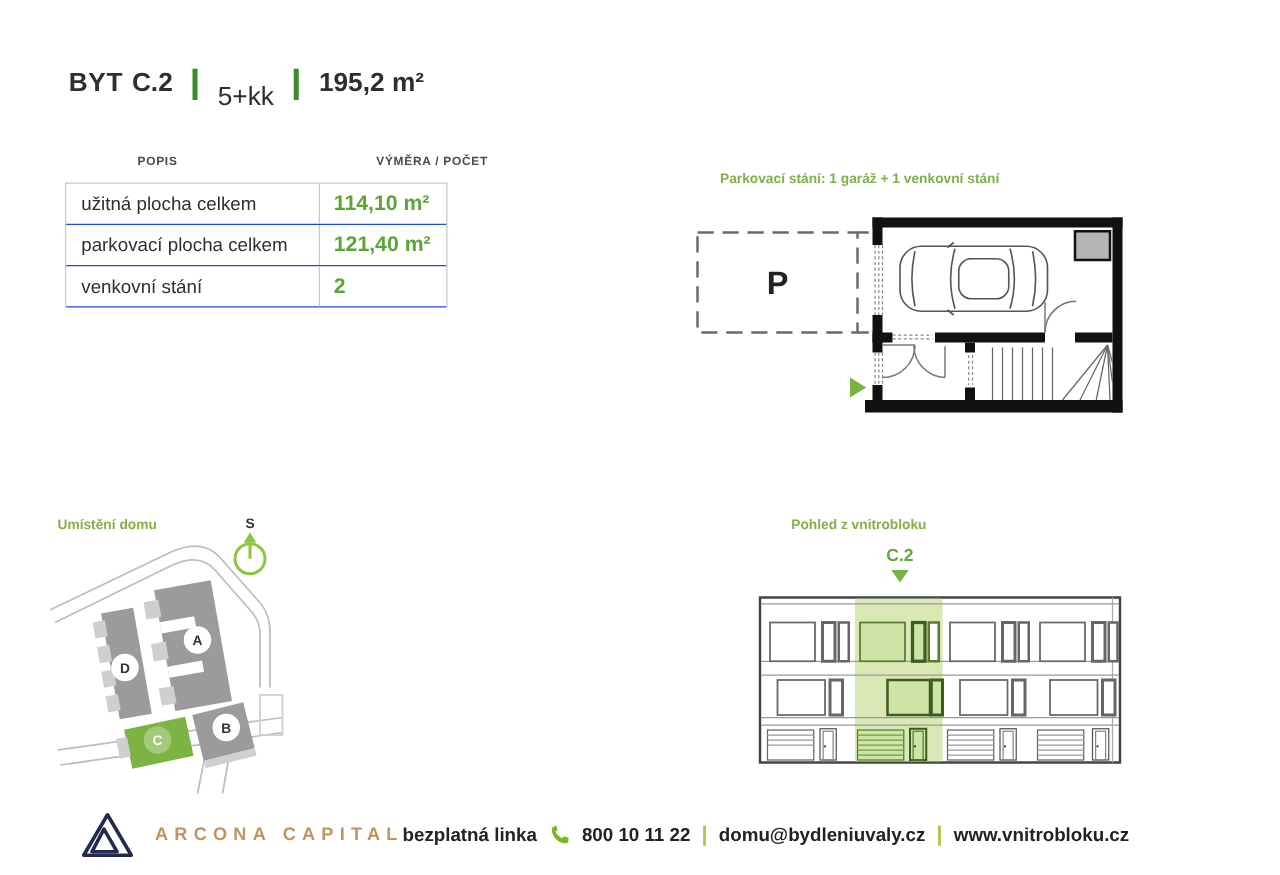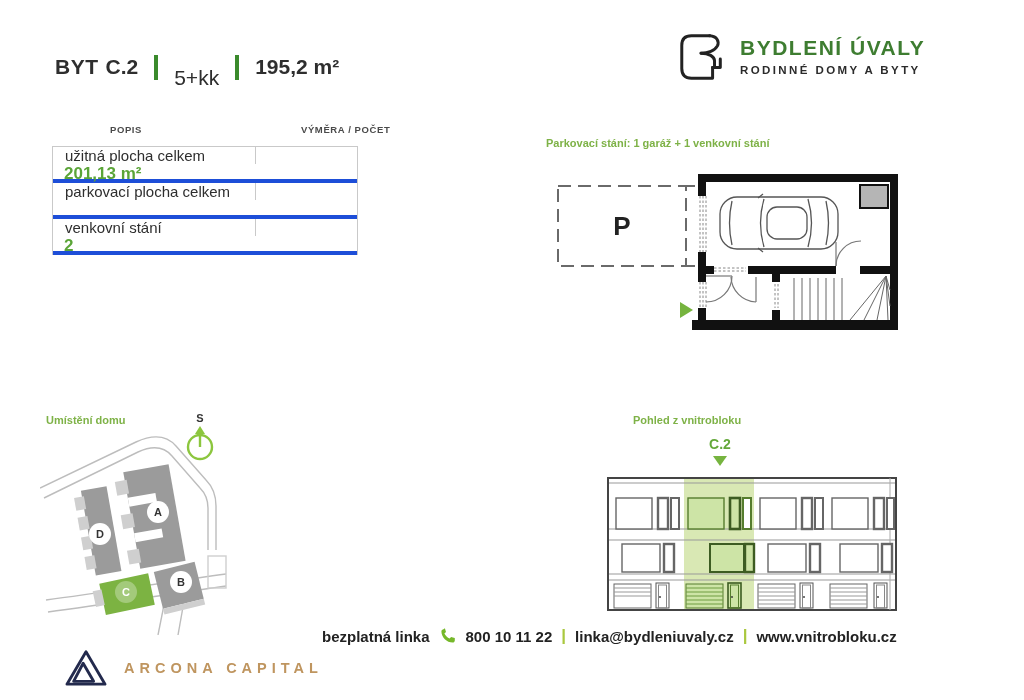--- a/index.html
+++ b/index.html
@@ -17,94 +17,81 @@
   .brand{position:absolute;left:676px;top:30px;display:flex;align-items:flex-start;}
   .brand-text{margin-left:12px;padding-top:6px;}
   .brand-name{color:#3e7d31;font-weight:800;font-size:21px;letter-spacing:1.5px;}
   .brand-tagline{color:#2b2b2b;font-weight:700;font-size:11.5px;letter-spacing:2.4px;margin-top:4px;}
 
   
   .tbl-headers{position:absolute;left:62px;top:124px;width:294px;display:flex;
                font-size:9.5px;font-weight:700;letter-spacing:.6px;color:#4a4a4a;margin-left:48px;}
   .tbl-h2{position:absolute;left:191px;}
   .spec-table{position:absolute;left:52px;top:146px;width:304px;border:1px solid #c9c9c9;border-bottom:none;}
-  .spec-row{display:flex;height:32px;border-bottom:4px solid #1d4ed8;flex-direction:column;}
+  .spec-row{display:flex;height:32px;border-bottom:1px solid #1d4ed8;}
   .spec-label{width:190px;border-right:1px solid #c9c9c9;display:flex;align-items:center;
               padding-left:12px;font-size:15px;color:#2e2e2e;}
   .spec-value{flex:1;display:flex;align-items:center;padding-left:11px;
               font-size:17px;font-weight:800;color:#5ba538;}
 
   
   .sec-label{position:absolute;font-size:11px;font-weight:700;color:#7eb247;}
 
   
   .unit-marker{position:absolute;left:695px;top:436px;width:50px;text-align:center;
                color:#64a83a;font-weight:800;font-size:14px;}
   .unit-marker-tri{position:absolute;left:713px;top:456px;width:0;height:0;
                border-left:7px solid transparent;border-right:7px solid transparent;
                border-top:10px solid #76b43f;}
 
   
   .arcona{position:absolute;left:64px;top:648px;display:flex;align-items:center;}
   .arcona-name{margin-left:16px;color:#bf955f;font-weight:700;font-size:14.5px;letter-spacing:5px;}
-  .contact-row{position:absolute;left:322px;top:626px;display:flex;align-items:center;gap:9px;
+  .contact-row{position:absolute;left:322px;top:658px;display:flex;align-items:center;gap:9px;
                font-size:15px;font-weight:700;color:#222;white-space:nowrap;}
   .contact-sep{color:#aac83f;font-weight:700;font-size:17px;}
   .phone-icon{width:16px;height:16px;margin:0 1px;}
 
   svg text{font-family:"Liberation Sans",sans-serif;}
 </style>
 </head>
 <body>
 
 <div class="page">
 
   <div class="title-row">
     <span class="title-byt">BYT</span>
     <span class="title-unit">C.2</span>
     <span class="title-sep"></span>
     <span class="title-layout">5+kk</span>
     <span class="title-sep"></span>
     <span class="title-area">195,2 m²</span>
   </div>
 
-  <div class="brand">
-    <svg width="52" height="54" viewBox="0 0 54 54">
-      <g fill="none" stroke="#222" stroke-width="3.1" stroke-linecap="round" stroke-linejoin="round">
-        <path d="M35,5 H16 Q6,5 6,15 V39 Q6,49 16,49 H38 V38"></path>
-        <path d="M35,5 C43,5.5 45,11 43,15.5 C40.5,20.5 33,23 26,23"></path>
-        <path d="M26,23 C34,23 40,26.5 40,31 V37"></path>
-        <path d="M38,38 H46 V29"></path>
-      </g>
-    </svg>
-    <div class="brand-text">
-      <div class="brand-name">BYDLENÍ ÚVALY</div>
-      <div class="brand-tagline">RODINNÉ DOMY A BYTY</div>
-    </div>
-  </div>
 
   <div class="tbl-headers">
     <span>POPIS</span>
     <span class="tbl-h2">VÝMĚRA / POČET</span>
   </div>
   <div class="spec-table">
     <div class="spec-row">
       <div class="spec-label">užitná plocha celkem</div>
-      <div class="spec-value">201,13 m²</div>
+      <div class="spec-value">114,10 m²</div>
     </div>
     <div class="spec-row">
       <div class="spec-label">parkovací plocha celkem</div>
+      <div class="spec-value">121,40 m²</div>
     </div>
     <div class="spec-row">
       <div class="spec-label">venkovní stání</div>
       <div class="spec-value">2</div>
     </div>
   </div>
 
-  <div class="sec-label" style="left:546px;top:137px;font-size:11px;">Parkovací stání: 1 garáž + 1 venkovní stání</div>
+  <div class="sec-label" style="left:576px;top:137px;font-size:11px;">Parkovací stání: 1 garáž + 1 venkovní stání</div>
 
   <svg style="position:absolute;left:550px;top:166px;" width="356" height="172" viewBox="0 0 356 172">
 
     <rect x="8" y="20" width="128" height="80" fill="none" stroke="#6a6a6a" stroke-width="2" stroke-dasharray="13 7"></rect>
     <text x="72" y="69" text-anchor="middle" font-size="26" font-weight="bold" fill="#222">P</text>
     <line x1="136" y1="20" x2="150" y2="20" stroke="#6a6a6a" stroke-width="2" stroke-dasharray="9 6"></line>
     <line x1="136" y1="100" x2="150" y2="100" stroke="#6a6a6a" stroke-width="2" stroke-dasharray="9 6"></line>
 
     <g fill="#111">
       <rect x="148" y="8" width="200" height="8"></rect>
@@ -341,18 +328,18 @@
     <span class="arcona-name">ARCONA CAPITAL</span>
   </div>
 
   <div class="contact-row">
     <span>bezplatná linka</span>
     <svg class="phone-icon" viewBox="0 0 16 16">
       <path d="M3.5,1.2 C2.5,1.2 1.4,2.2 1.4,3.3 c0,6 5.3,11.3 11.3,11.3 1.1,0 2.1,-1.1 2.1,-2.1 l0,-2.4 -3.7,-1.1 -1.5,1.6 c-2.1,-1.1 -4.1,-3.1 -5.2,-5.2 l1.6,-1.5 -1.1,-3.7 z" fill="#76b82a"></path>
     </svg>
     <span>800 10 11 22</span>
     <span class="contact-sep">|</span>
-    <span>linka@bydleniuvaly.cz</span>
+    <span>domu@bydleniuvaly.cz</span>
     <span class="contact-sep">|</span>
     <span>www.vnitrobloku.cz</span>
   </div>
 
 </div>
 
 </body></html>

